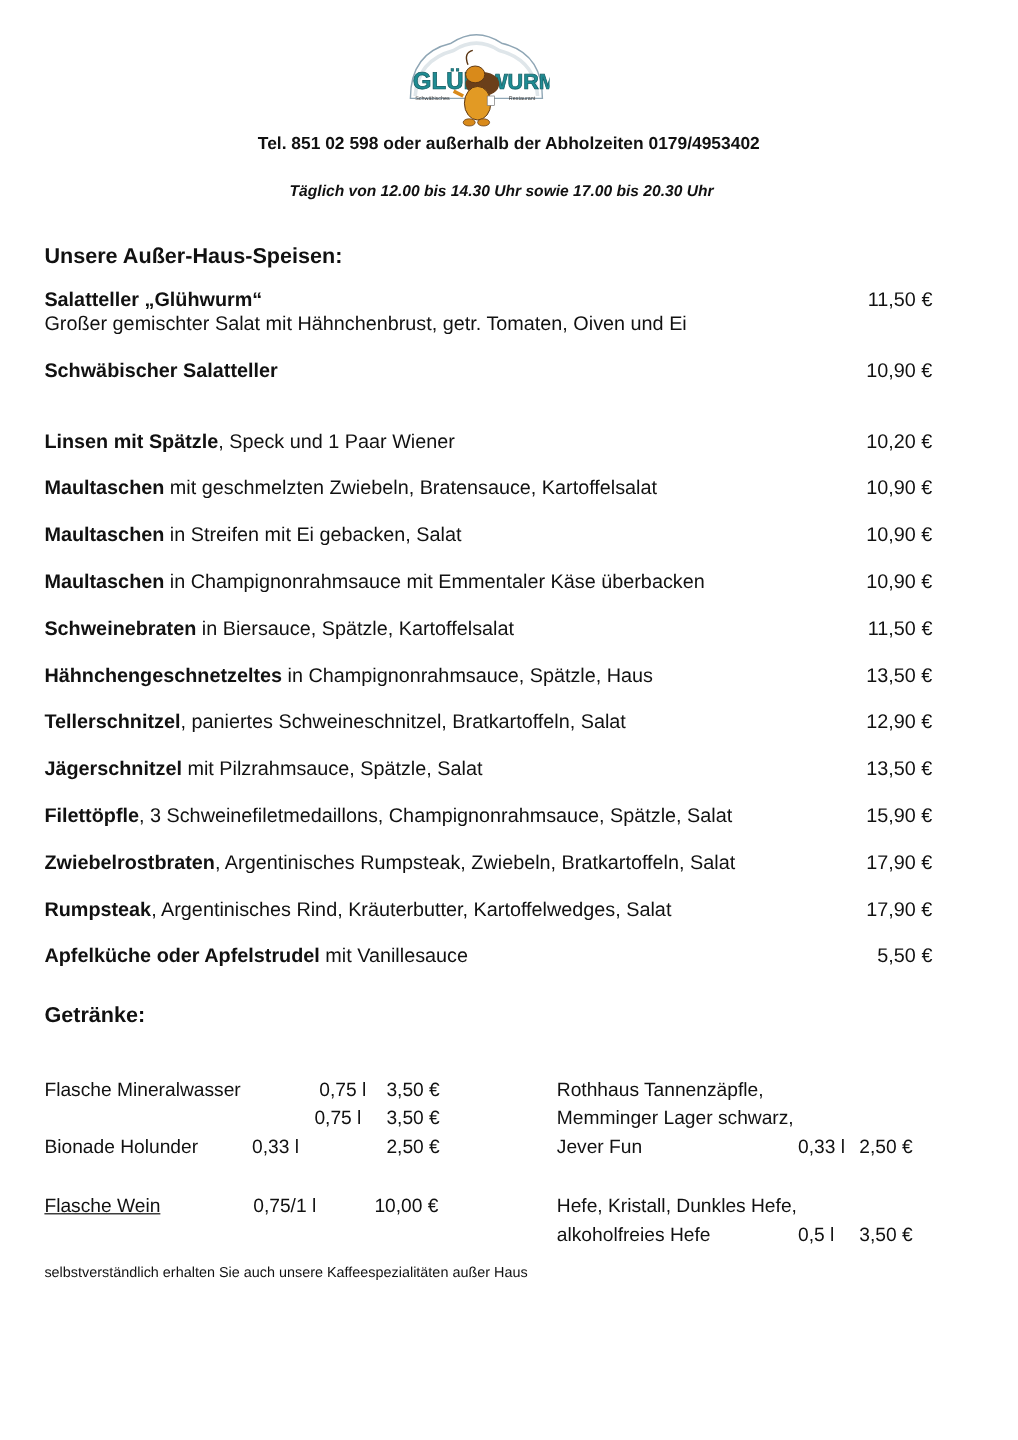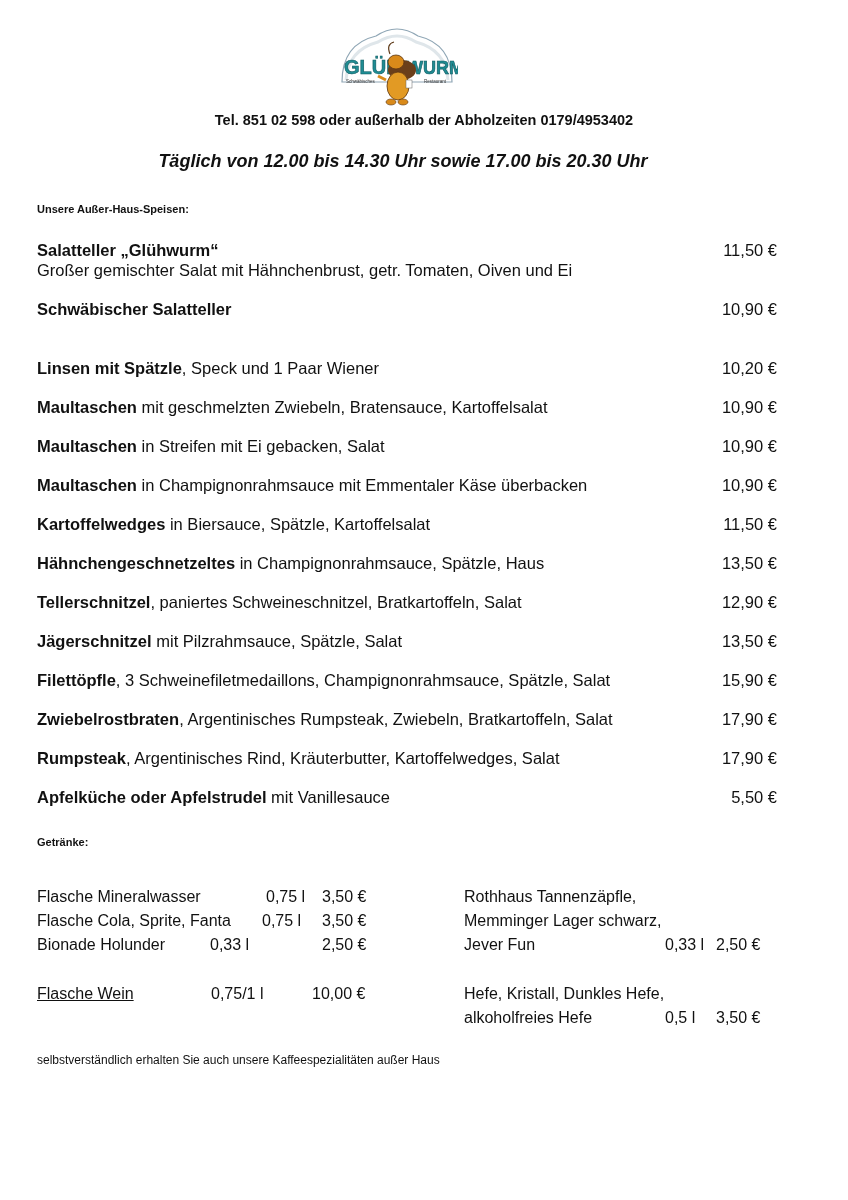--- a/index.html
+++ b/index.html
@@ -7,33 +7,33 @@
     width: 848px; height: 1200px; position: relative; overflow: hidden;
     font-family: "Liberation Sans", sans-serif; color: #111111;
   }
   .logo { position: absolute; left: 336px; top: 22px; width: 122px; height: 88px; }
   .phone {
     position: absolute; left: 0; width: 848px; top: 112px; text-align: center;
     font-weight: bold; font-size: 14.5px;
   }
   .hours {
     position: absolute; left: 0; width: 800px; top: 151px; text-align: center;
-    font-weight: bold; font-style: italic; font-size: 18px; padding-left: 3px;
+    font-weight: bold; font-style: italic; font-size: 13px; padding-left: 18px;
   }
   .section-title {
-    position: absolute; left: 37px; font-weight: bold; font-size: 11px;
+    position: absolute; left: 37px; font-weight: bold; font-size: 18px;
   }
   .item {
     position: absolute; left: 37px; width: 740px; font-size: 16.5px; line-height: 20px;
   }
   .item .name { font-weight: bold; }
   .item .price { position: absolute; right: 0; top: 0; text-align: right; }
   .item .sub { display: block; }
   .drink { position: absolute; font-size: 16px; line-height: 24px; white-space: nowrap; }
-  .drink span { position: absolute; top: 4px; }
+  .drink span { position: absolute; top: 16px; }
   .footer { position: absolute; left: 37px; top: 1053px; font-size: 12px; }
 </style>
 </head>
 <body>
 
 <svg class="logo" viewBox="0 0 122 88">
   <path d="M6 60 Q6 22 40 14 Q61 0 82 14 Q116 22 116 60 Z" fill="#ffffff" stroke="#8fa6b5" stroke-width="1.2"></path>
   <path d="M10 58 Q12 28 42 20 Q61 8 80 20 Q110 28 112 58" fill="none" stroke="#dfe6ea" stroke-width="3"></path>
   <text x="8" y="52" font-family="Liberation Sans, sans-serif" font-weight="bold" font-size="20" fill="#1f8c93" stroke="#0f5a60" stroke-width="0.6">GLÜH</text>
   <text x="70" y="52" font-family="Liberation Sans, sans-serif" font-weight="bold" font-size="18" fill="#1f8c93" stroke="#0f5a60" stroke-width="0.6">WURM</text>
@@ -76,21 +76,21 @@
     </div>
     <div class="item" style="top: 436px;">
       <div><span class="name">Maultaschen</span><span> in Streifen mit Ei gebacken, Salat</span></div>
       <span class="price">10,90 €</span>
     </div>
     <div class="item" style="top: 475px;">
       <div><span class="name">Maultaschen</span><span> in Champignonrahmsauce mit Emmentaler Käse überbacken</span></div>
       <span class="price">10,90 €</span>
     </div>
     <div class="item" style="top: 514px;">
-      <div><span class="name">Kartoffelwedges</span><span> in Biersauce, Spätzle, Kartoffelsalat</span></div>
+      <div><span class="name">Schweinebraten</span><span> in Biersauce, Spätzle, Kartoffelsalat</span></div>
       <span class="price">11,50 €</span>
     </div>
     <div class="item" style="top: 553px;">
       <div><span class="name">Hähnchengeschnetzeltes</span><span> in Champignonrahmsauce, Spätzle, Haus</span></div>
       <span class="price">13,50 €</span>
     </div>
     <div class="item" style="top: 592px;">
       <div><span class="name">Tellerschnitzel</span><span>, paniertes Schweineschnitzel, Bratkartoffeln, Salat</span></div>
       <span class="price">12,90 €</span>
     </div>
@@ -118,21 +118,20 @@
 
 <div class="section-title" style="top:836px">Getränke:</div>
 
 <div id="drinks">
     <div class="drink" style="left: 37px; top: 881px; width: 340px; height: 24px;">
       <span style="left: 0px;">Flasche Mineralwasser</span>
       <span style="left: 229px;">0,75 l</span>
       <span style="left: 285px;">3,50 €</span>
     </div>
     <div class="drink" style="left: 37px; top: 905px; width: 340px; height: 24px;">
-      <span style="left: 0px;">Flasche Cola, Sprite, Fanta</span>
       <span style="left: 225px;">0,75 l</span>
       <span style="left: 285px;">3,50 €</span>
     </div>
     <div class="drink" style="left: 37px; top: 929px; width: 340px; height: 24px;">
       <span style="left: 0px;">Bionade Holunder</span>
       <span style="left: 173px;">0,33 l</span>
       <span style="left: 285px;">2,50 €</span>
     </div>
     <div class="drink" style="left: 37px; top: 978px; width: 340px; height: 24px;">
       <span style="left: 0px; text-decoration: underline;">Flasche Wein</span>

